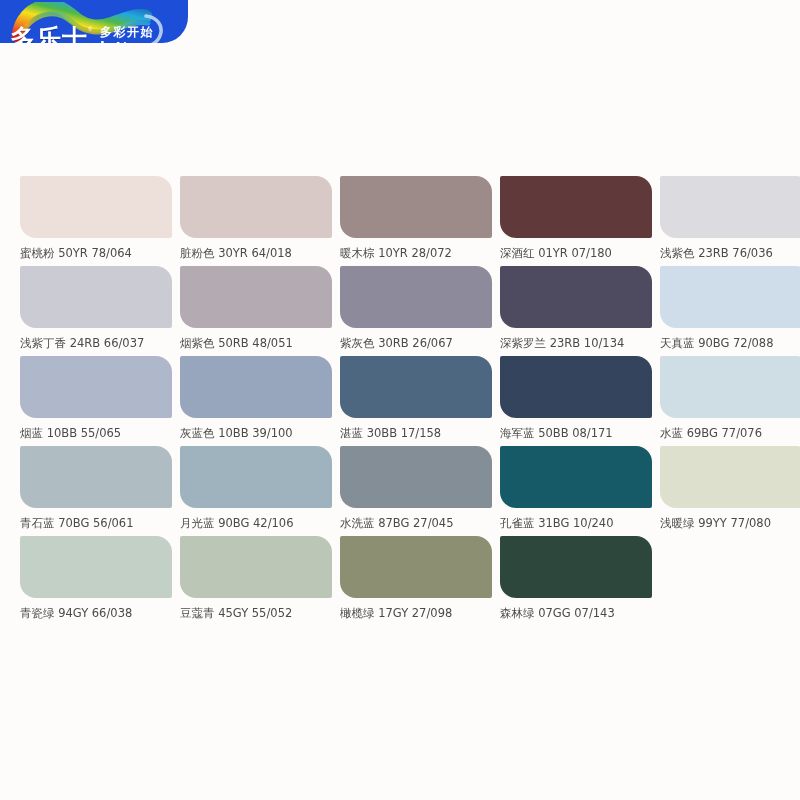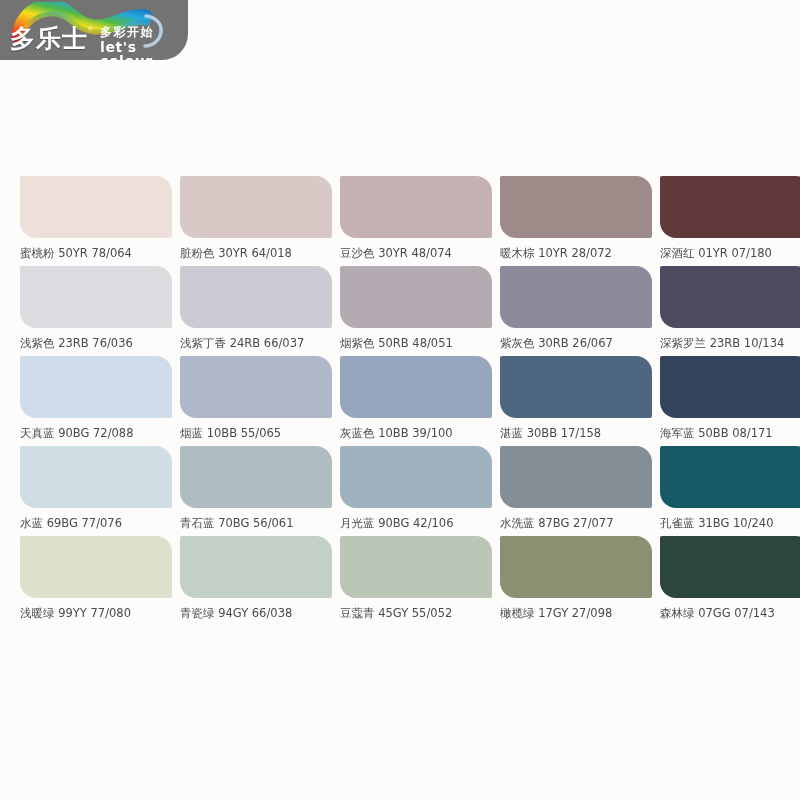--- a/index.html
+++ b/index.html
@@ -7,22 +7,22 @@
     width:800px; height:800px;
     background:#FDFCFA;
     font-family:"Liberation Sans","DejaVu Sans",sans-serif;
     overflow:hidden;
   }
   #page { position:relative; width:800px; height:800px; background:#FDFCFA; }
 
   
   .brand-badge {
     position:absolute; left:0; top:0;
-    width:188px; height:60px;
-    background:#737373;
+    width:188px; height:43px;
+    background:#1d4ed8;
     border-bottom-right-radius:26px;
     overflow:hidden;
   }
   .brand-inner {
     position:absolute; inset:0;
     display:flex; align-items:center;
   }
   .swoosh { position:absolute; left:6px; top:2px; width:176px; height:56px; }
   .brand-name {
     position:absolute; left:10px; top:26px;
@@ -115,24 +115,20 @@
   <div class="palette" id="palette">
       <div class="swatch-cell">
         <div class="swatch-chip" style="background: rgb(237, 224, 218);"></div>
         <div class="swatch-label">蜜桃粉 50YR 78/064</div>
       </div>
       <div class="swatch-cell">
         <div class="swatch-chip" style="background: rgb(216, 201, 198);"></div>
         <div class="swatch-label">脏粉色 30YR 64/018</div>
       </div>
       <div class="swatch-cell">
-        <div class="swatch-chip" style="background: rgb(196, 178, 178);"></div>
-        <div class="swatch-label">豆沙色 30YR 48/074</div>
-      </div>
-      <div class="swatch-cell">
         <div class="swatch-chip" style="background: rgb(156, 139, 137);"></div>
         <div class="swatch-label">暖木棕 10YR 28/072</div>
       </div>
       <div class="swatch-cell">
         <div class="swatch-chip" style="background: rgb(96, 58, 58);"></div>
         <div class="swatch-label">深酒红 01YR 07/180</div>
       </div>
       <div class="swatch-cell">
         <div class="swatch-chip" style="background: rgb(219, 219, 224);"></div>
         <div class="swatch-label">浅紫色 23RB 76/036</div>
@@ -180,21 +176,21 @@
       <div class="swatch-cell">
         <div class="swatch-chip" style="background: rgb(175, 188, 194);"></div>
         <div class="swatch-label">青石蓝 70BG 56/061</div>
       </div>
       <div class="swatch-cell">
         <div class="swatch-chip" style="background: rgb(159, 179, 191);"></div>
         <div class="swatch-label">月光蓝 90BG 42/106</div>
       </div>
       <div class="swatch-cell">
         <div class="swatch-chip" style="background: rgb(132, 142, 150);"></div>
-        <div class="swatch-label">水洗蓝 87BG 27/077</div>
+        <div class="swatch-label">水洗蓝 87BG 27/045</div>
       </div>
       <div class="swatch-cell">
         <div class="swatch-chip" style="background: rgb(21, 90, 102);"></div>
         <div class="swatch-label">孔雀蓝 31BG 10/240</div>
       </div>
       <div class="swatch-cell">
         <div class="swatch-chip" style="background: rgb(221, 224, 205);"></div>
         <div class="swatch-label">浅暖绿 99YY 77/080</div>
       </div>
       <div class="swatch-cell">

